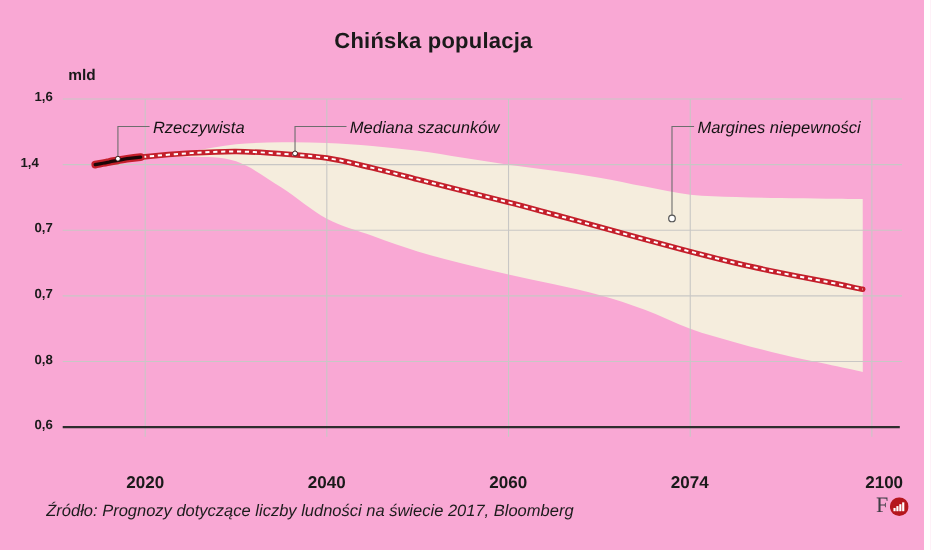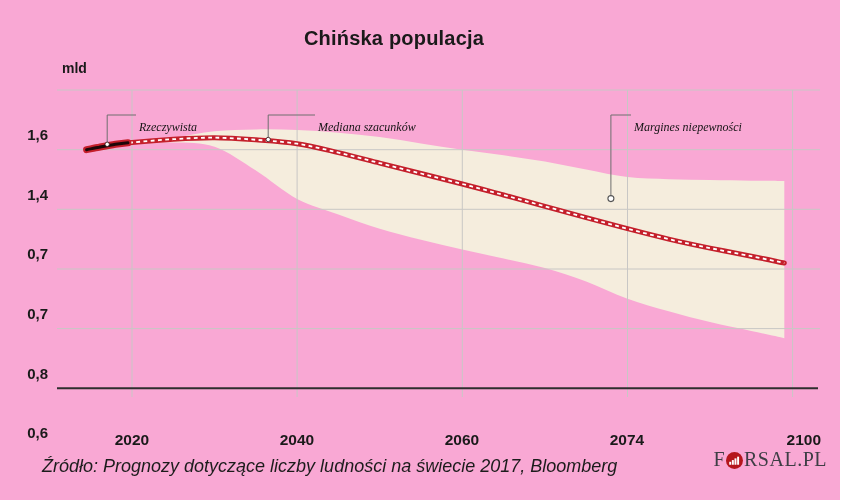--- a/index.html
+++ b/index.html
@@ -2,25 +2,25 @@
 <html><head>
 <meta charset="utf-8">
 <style>
   html,body{margin:0;padding:0;background:#ffffff;}
   .page{position:relative;width:840px;height:500px;background:#f9a8d4;overflow:hidden;
         font-family:"Liberation Sans",sans-serif;color:#1a1a1a;}
   #chart{position:absolute;left:0;top:0;}
   .title{position:absolute;left:0;top:27px;width:788px;text-align:center;
          font-size:20px;font-weight:700;letter-spacing:.2px;}
   .unit{position:absolute;left:62px;top:60px;font-size:14px;font-weight:700;}
-  .ann{position:absolute;top:120px;font-style:italic;font-size:12px;color:#141414;white-space:nowrap;font-family:Liberation Serif, serif;}
+  .ann{position:absolute;top:108px;font-style:italic;font-size:15px;color:#141414;white-space:nowrap;}
   #ann0{left:139px;} #ann1{left:318px;} #ann2{left:634px;}
-  .ytick{position:absolute;width:42px;text-align:right;font-weight:700;font-size:15px;margin-top:45px;}
+  .ytick{position:absolute;width:42px;text-align:right;font-weight:700;font-size:12px;}
   .xtick{position:absolute;width:56px;text-align:center;font-weight:700;font-size:15.5px;margin-top:30px;}
-  .src{position:absolute;left:42px;top:456px;font-style:italic;font-size:18px;color:#1c1c1c;}
+  .src{position:absolute;left:42px;top:456px;font-style:italic;font-size:15px;color:#1c1c1c;}
   .logo{position:absolute;right:13px;top:448px;display:flex;align-items:center;
         font-family:"Liberation Serif",serif;font-size:20px;color:#3e3e45;letter-spacing:.5px;}
   .logo svg{margin:2px 1px 0 1px;display:block;}
 </style>
 </head>
 <body>
 
 <div class="page">
   <svg id="chart" width="846" height="500">
       <path d="M127.87125,142.50080000000003C135.4,141.7,158.8,139.6,173.3,137.7C187.7,135.8,200.8,132.6,214.6,131.2C228.3,129.8,242.1,129.6,255.9,129.4C269.6,129.2,283.4,129.4,297.1,130.0C310.9,130.5,324.7,131.5,338.4,132.7C352.2,133.9,366.0,135.3,379.7,137.1C393.5,138.9,407.3,141.3,421.0,143.4C434.8,145.5,448.5,147.7,462.3,149.7C476.1,151.6,489.8,153.3,503.6,155.3C517.4,157.3,531.1,159.2,544.9,161.6C558.6,164.0,572.4,167.1,586.2,169.6C599.9,172.2,613.7,175.5,627.5,177.1C641.2,178.7,655.0,178.7,668.7,179.2C682.5,179.7,696.3,179.8,710.0,180.1C723.8,180.3,738.9,180.5,751.3,180.7C763.7,180.8,778.8,180.9,784.3,181.0L784.3425,338.1856C778.8,337.0,763.7,333.7,751.3,331.0C738.9,328.3,723.8,325.4,710.0,322.1C696.3,318.8,682.5,315.2,668.7,311.3C655.0,307.5,641.2,303.8,627.5,298.8C613.7,293.8,599.9,286.6,586.2,281.5C572.4,276.4,558.6,271.9,544.9,268.1C531.1,264.3,517.4,261.6,503.6,258.5C489.8,255.5,476.1,252.7,462.3,249.6C448.5,246.5,434.8,243.2,421.0,239.7C407.3,236.3,393.5,232.9,379.7,228.7C366.0,224.5,352.2,219.4,338.4,214.4C324.7,209.4,310.9,206.2,297.1,198.9C283.4,191.6,269.6,179.2,255.9,170.5C242.1,161.8,228.3,151.4,214.6,146.7C200.8,142.0,187.7,143.1,173.3,142.5C158.8,141.9,135.4,143.0,127.9,143.1Z" fill="#f5eddd" stroke="none"></path>
@@ -58,24 +58,23 @@
 
   <div class="logo">
     <span>F</span>
     <svg width="17" height="17" viewBox="0 0 20 20">
       <circle cx="10" cy="10" r="10" fill="#b5161d"></circle>
       <rect x="3.8" y="11.5" width="2.3" height="3.5" fill="#ffffff"></rect>
       <rect x="6.9" y="9.5" width="2.3" height="5.5" fill="#ffffff"></rect>
       <rect x="10.0" y="7.5" width="2.3" height="7.5" fill="#ffffff"></rect>
       <rect x="13.1" y="5.5" width="2.3" height="9.5" fill="#ffffff"></rect>
     </svg>
-    <span>RSAL.PL</span>
   </div>
 <div class="ytick" style="left: 6px; top: 81px;">1,6</div>
-    <div class="ytick" style="left: 6px; top: 141px;">1,4</div>
+    <div class="ytick" style="left: 6px; top: 141px; text-align: center;">1,4</div>
     <div class="ytick" style="left: 6px; top: 200px;">0,7</div>
     <div class="ytick" style="left: 6px; top: 260px;">0,7</div>
     <div class="ytick" style="left: 6px; top: 320px;">0,8</div>
     <div class="ytick" style="left: 6px; top: 379px;">0,6</div>
     <div class="xtick" style="left: 104px; top: 401px;">2020</div>
     <div class="xtick" style="left: 269px; top: 401px;">2040</div>
     <div class="xtick" style="left: 434px; top: 401px;">2060</div>
     <div class="xtick" style="left: 599px; top: 401px;">2074</div>
     <div class="xtick" style="left: 765px; top: 401px; text-align: right;">2100</div>
   </div>

